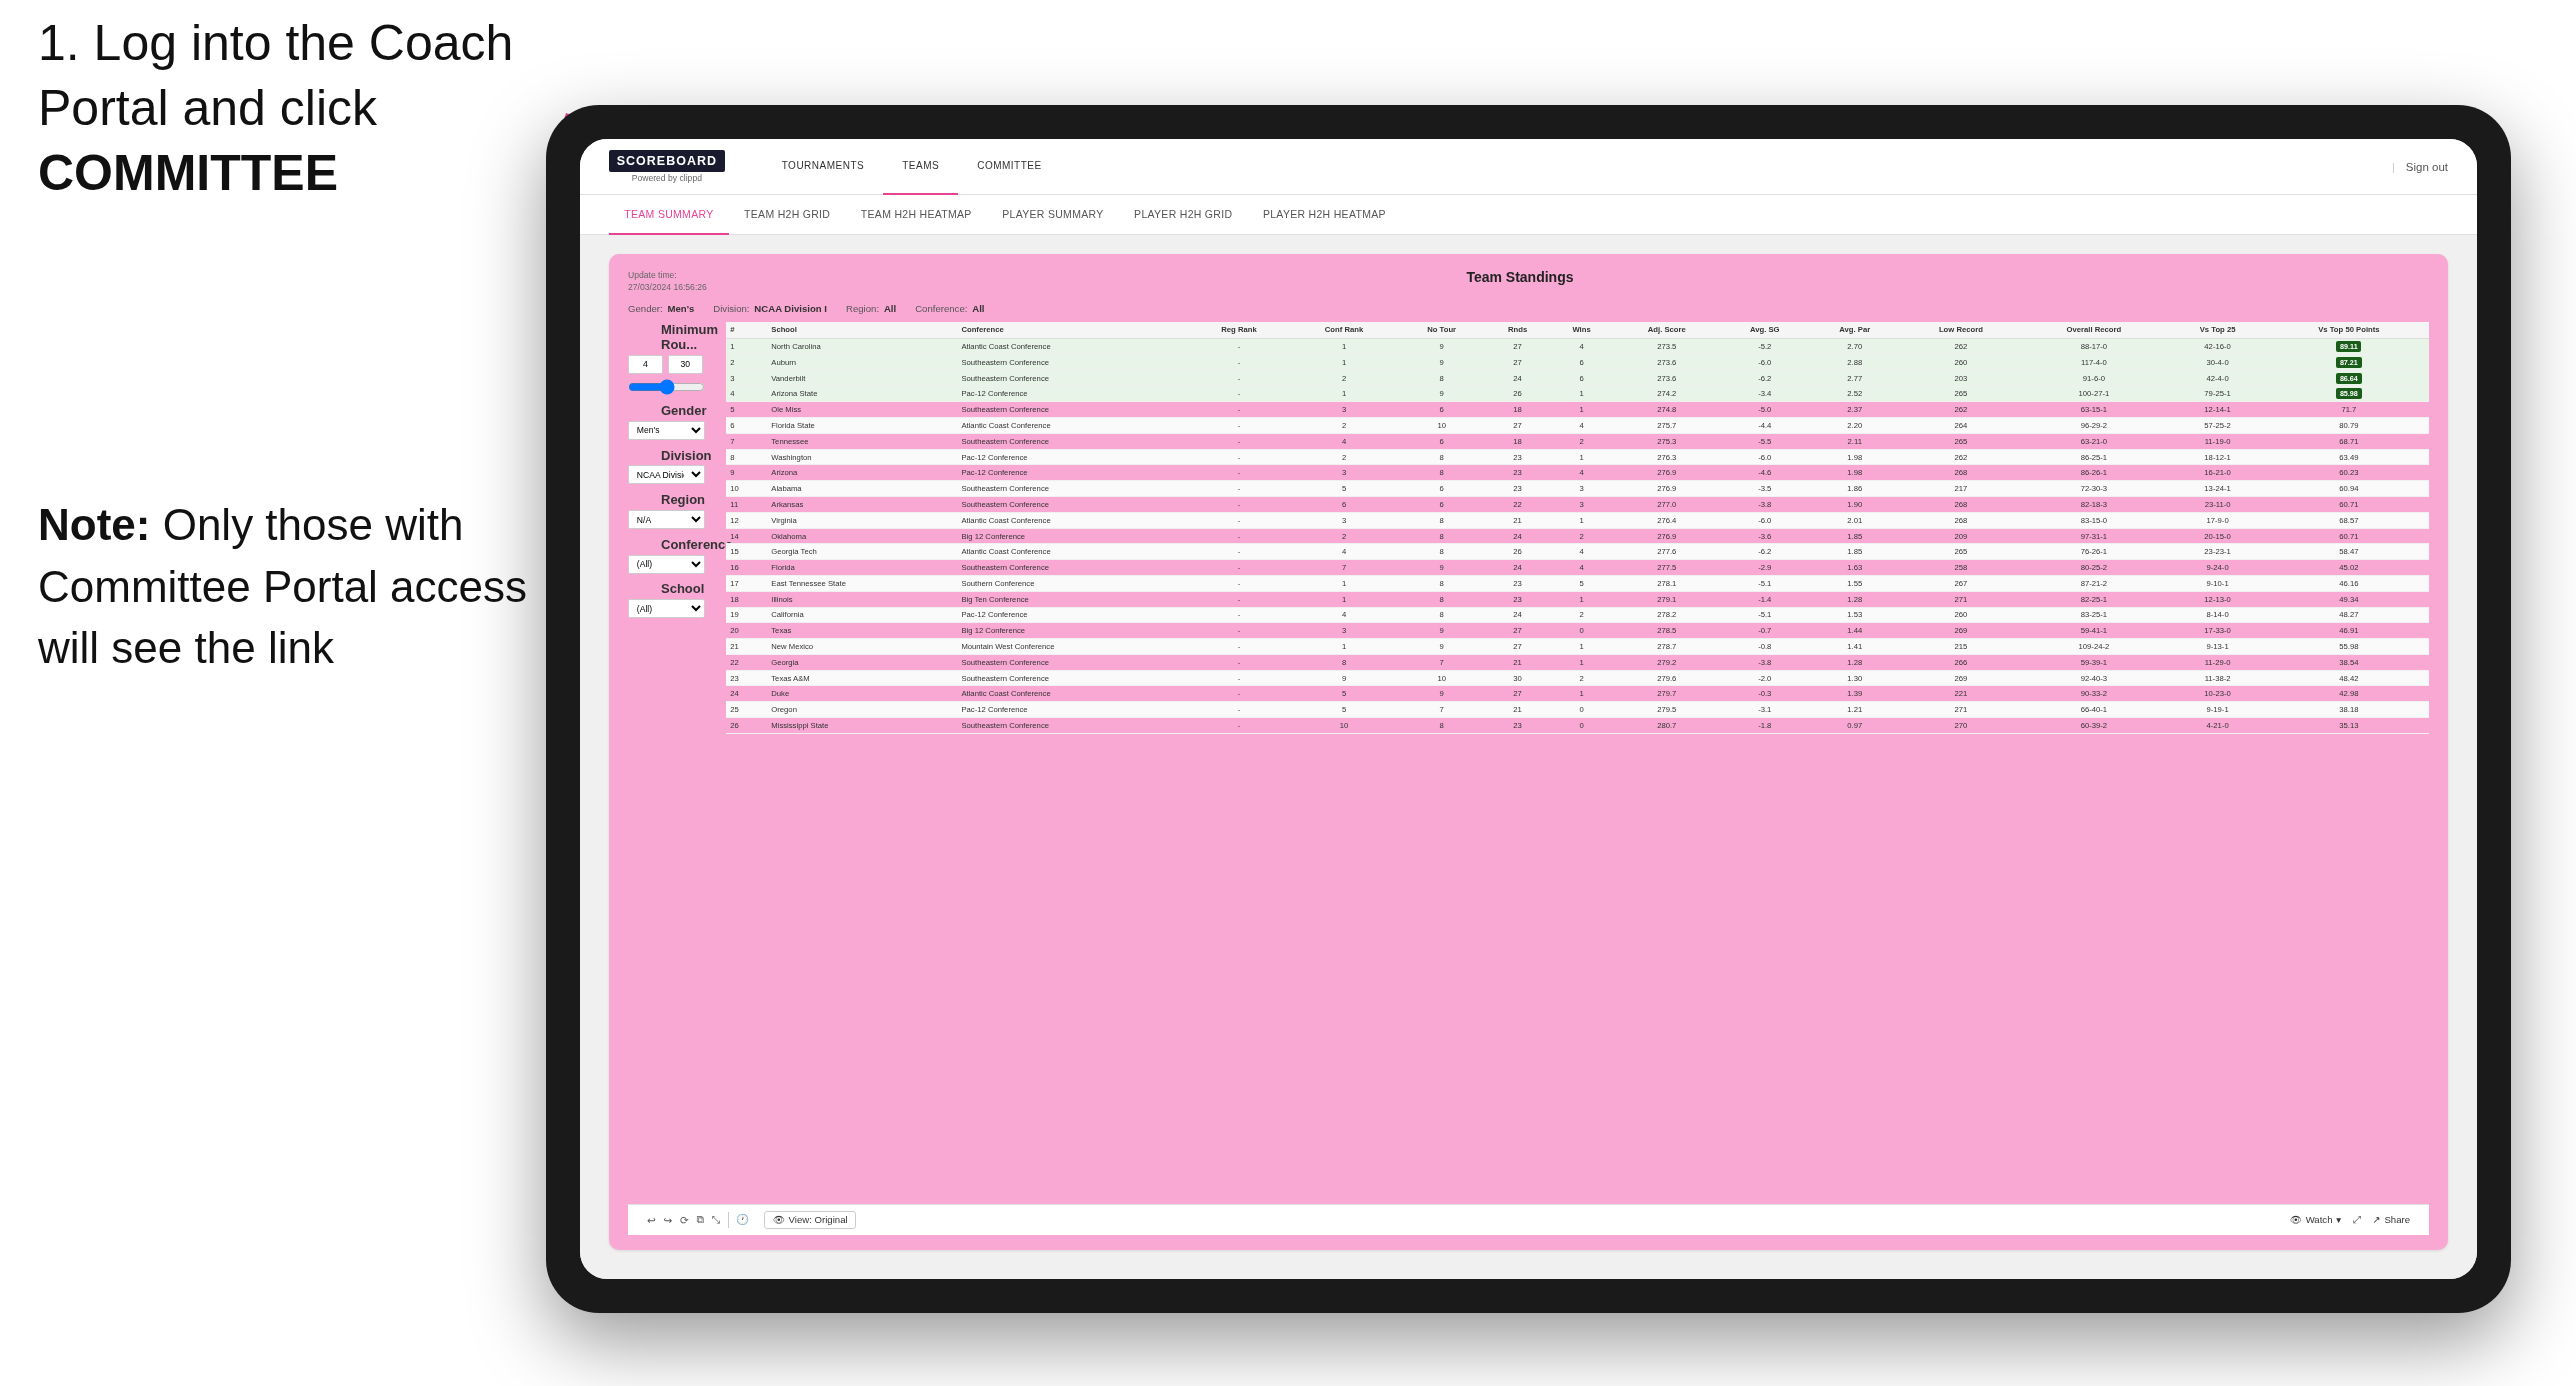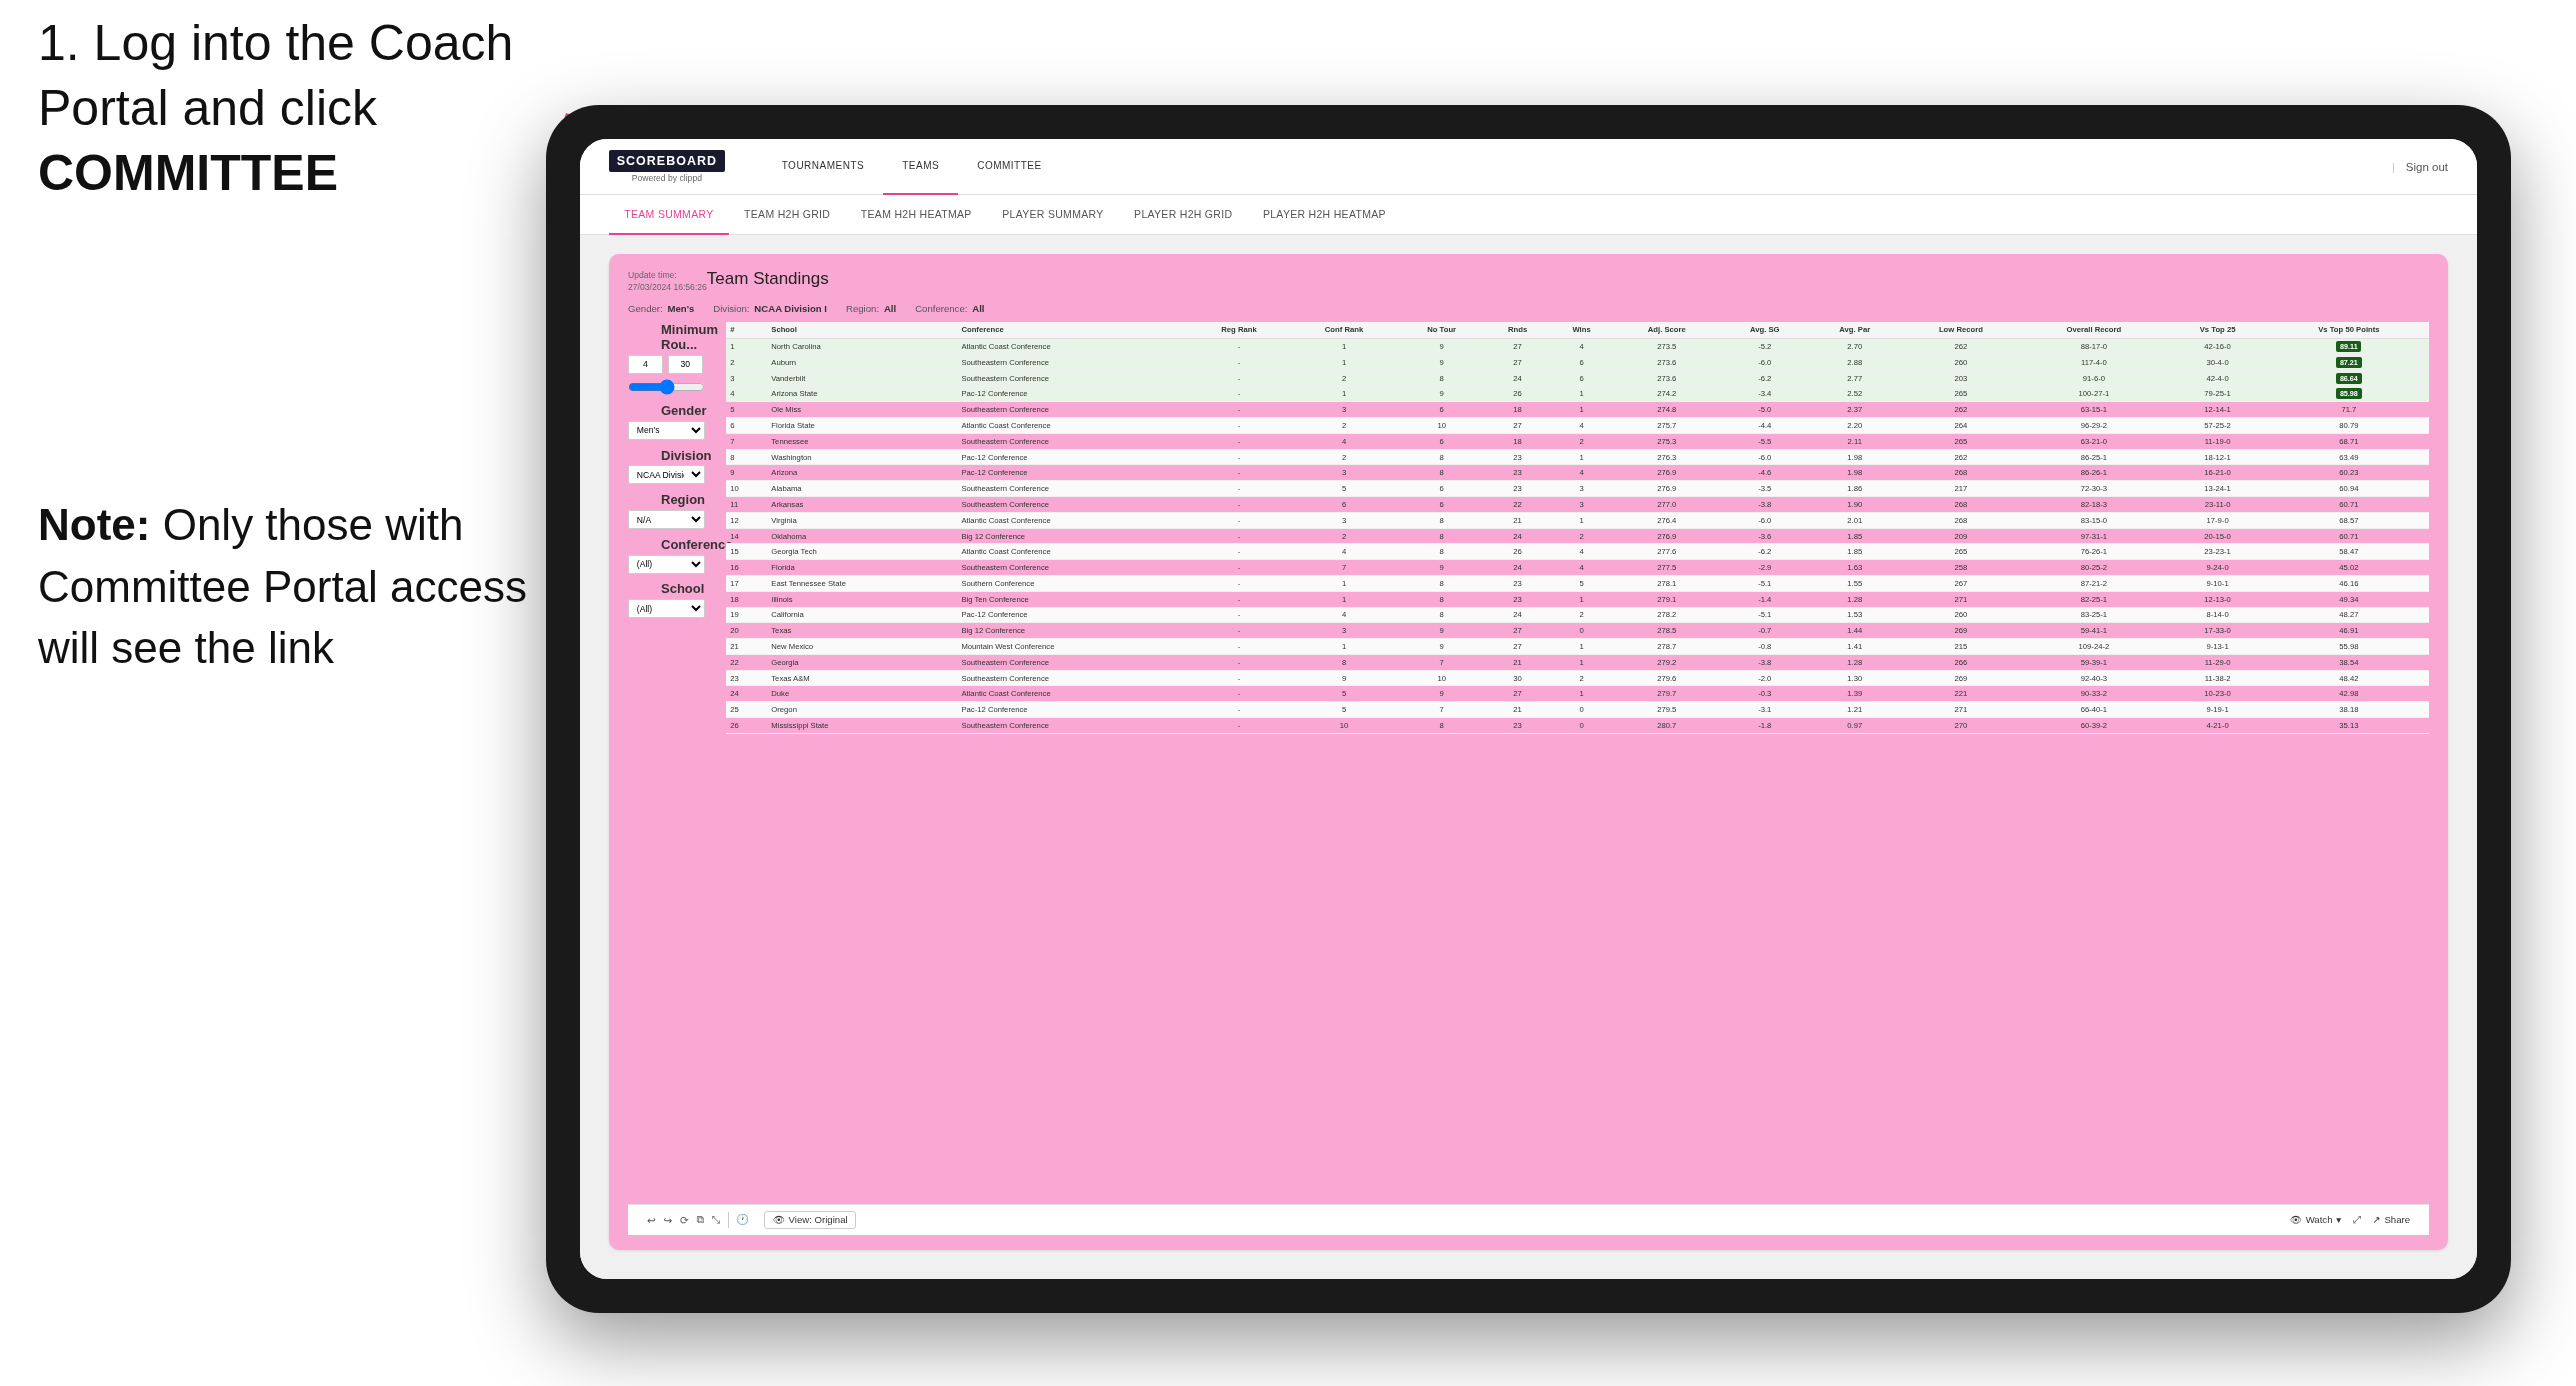--- a/index.html
+++ b/index.html
@@ -207,24 +207,24 @@
       margin-bottom: 9.6px;
     }
 
     .update-time {
       font-size: 8.6px;
       color: #666;
       line-height: 1.4;
     }
 
     .card-title {
-      font-size: 17px;
-      font-weight: 400;
+      font-size: 14px;
+      font-weight: 700;
       color: #222;
-      text-align: left;
+      text-align: center;
       flex: 1;
     }
 
     
     .filters-row {
       display: flex;
       align-items: center;
       gap: 19px;
       margin-bottom: 7.7px;
       font-size: 9.6px;

